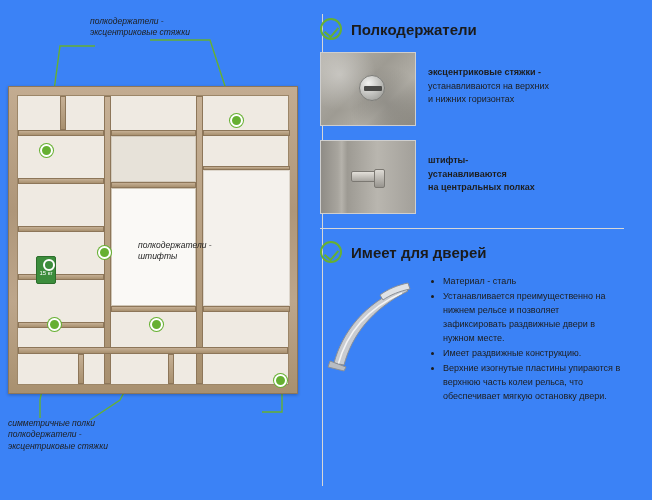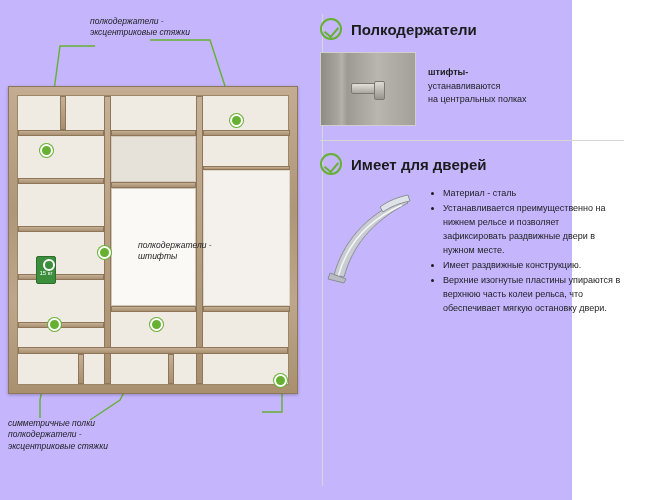--- a/index.html
+++ b/index.html
@@ -5,22 +5,22 @@
   * { box-sizing: border-box; }
   html, body {
     margin: 0; padding: 0;
     width: 652px; height: 500px;
     background: #ffffff;
     font-family: "Liberation Sans", sans-serif;
     overflow: hidden;
   }
   #page {
     position: relative;
-    width: 572px; height: 500px;
-    background: #c4b5fd;
+    width: 652px; height: 500px;
+    background: #3b82f6;
   }
 
   
   #left-panel {
     position: absolute;
     left: 0; top: 0;
     width: 322px; height: 500px;
   }
 
   .wardrobe-wrap {
@@ -331,28 +331,38 @@
 
   <div class="vdivider"></div>
 
   <div id="right-panel">
 
     <div class="sec-head">
       <div class="check-icon"></div>
       <div class="sec-title">Полкодержатели</div>
     </div>
 
+    <div class="item-row">
+      <div class="photo concrete">
+        <div class="cam-fitting"></div>
+      </div>
+      <div class="item-text">
+        <b>эксцентриковые стяжки -</b><br>
+        <span style="white-space:pre-line;">устанавливаются на верхних
+и нижних горизонтах</span>
+      </div>
+    </div>
 
     <div class="item-row">
       <div class="photo shelf-pin">
         <div class="pin-shape"></div>
       </div>
       <div class="item-text">
         <b>штифты-</b><br>
-        <span style="white-space:pre-line;">устанавливаются
+        <span style="white-space:pre-line;font-weight:bold;">устанавливаются
 на центральных полках</span>
       </div>
     </div>
 
     <div class="hrule"></div>
 
     <div class="sec-head">
       <div class="check-icon"></div>
       <div class="sec-title">Имеет для дверей</div>
     </div>

